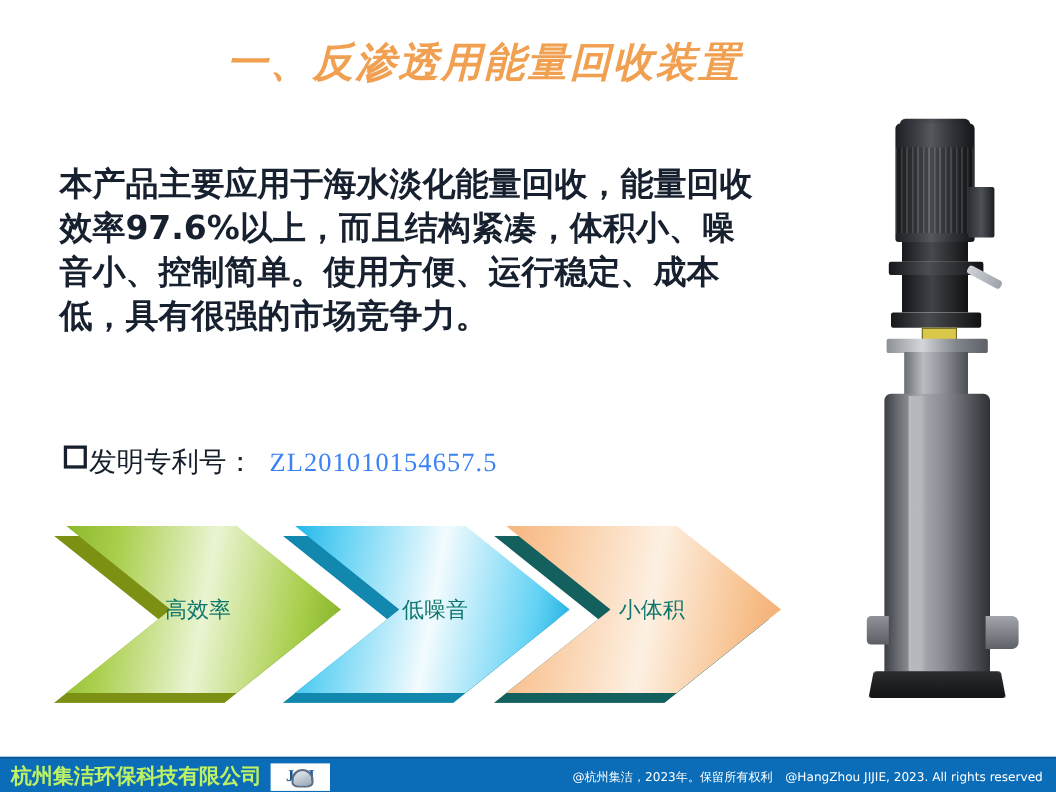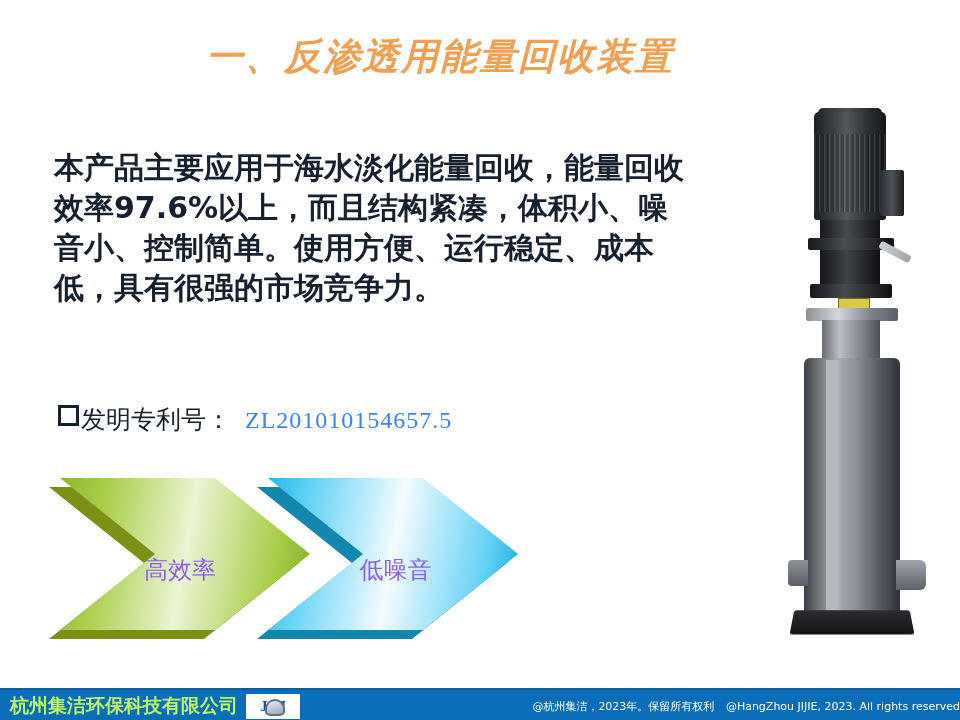--- a/index.html
+++ b/index.html
@@ -123,26 +123,25 @@
   }
   .chev-3 .chev-face {
     background: linear-gradient(100deg, #F6B57F 0%, #F9C79A 16%, #FDF0E2 52%, #F7C08C 84%, #F2A86C 100%);
   }
 
   .chev-label {
     position: absolute;
     top: 50%;
     left: 46%;
     transform: translate(-50%, -50%);
-    font-size: 24px;
-    color: #8b5cf6;
+    font-size: 20px;
+    color: #0f766e;
     white-space: nowrap;
     font-family: "Liberation Serif", "DejaVu Serif", serif;
     z-index: 3;
-    margin-top: 16px;
   }
   .chev-1 .chev-label { left: 48%; }
   .chev-2 .chev-label { left: 51%; }
   .chev-3 .chev-label { left: 53%; }
 
   
   .product-photo {
     position: absolute;
     left: 762px;
     top: 108px;
@@ -346,20 +345,21 @@
     left: 19px;
     top: 5px;
     width: 16px;
     height: 13px;
     border: 2px solid #5b6f86;
     border-radius: 60% 60% 40% 40% / 70% 70% 30% 30%;
     background: linear-gradient(160deg, #e8ecf1 0%, #9aa8b8 100%);
   }
   .footer-copyright {
     margin-left: auto;
+    margin-right: 12px;
     color: #ffffff;
     font-size: 11px;
     white-space: nowrap;
     font-family: "DejaVu Sans", "Liberation Sans", sans-serif;
   }
   .footer-copyright .cn { margin-right: 8px; }
 </style>
 </head>
 <body>
 
@@ -382,20 +382,25 @@
       <div class="chev-face"></div>
       <div class="chev-label">高效率</div>
     </div>
 
     <div class="chevron chev-2">
       <div class="chev-shadow"></div>
       <div class="chev-face"></div>
       <div class="chev-label">低噪音</div>
     </div>
 
+    <div class="chevron chev-3">
+      <div class="chev-shadow"></div>
+      <div class="chev-face"></div>
+      <div class="chev-label">小体积</div>
+    </div>
 
   </div>
 
   <div class="product-photo">
     <div class="pump-motor-cap"></div>
     <div class="pump-motor"></div>
     <div class="pump-motor-fins"></div>
     <div class="pump-terminal-box"></div>
     <div class="pump-neck"></div>
     <div class="pump-flange-a"></div>

